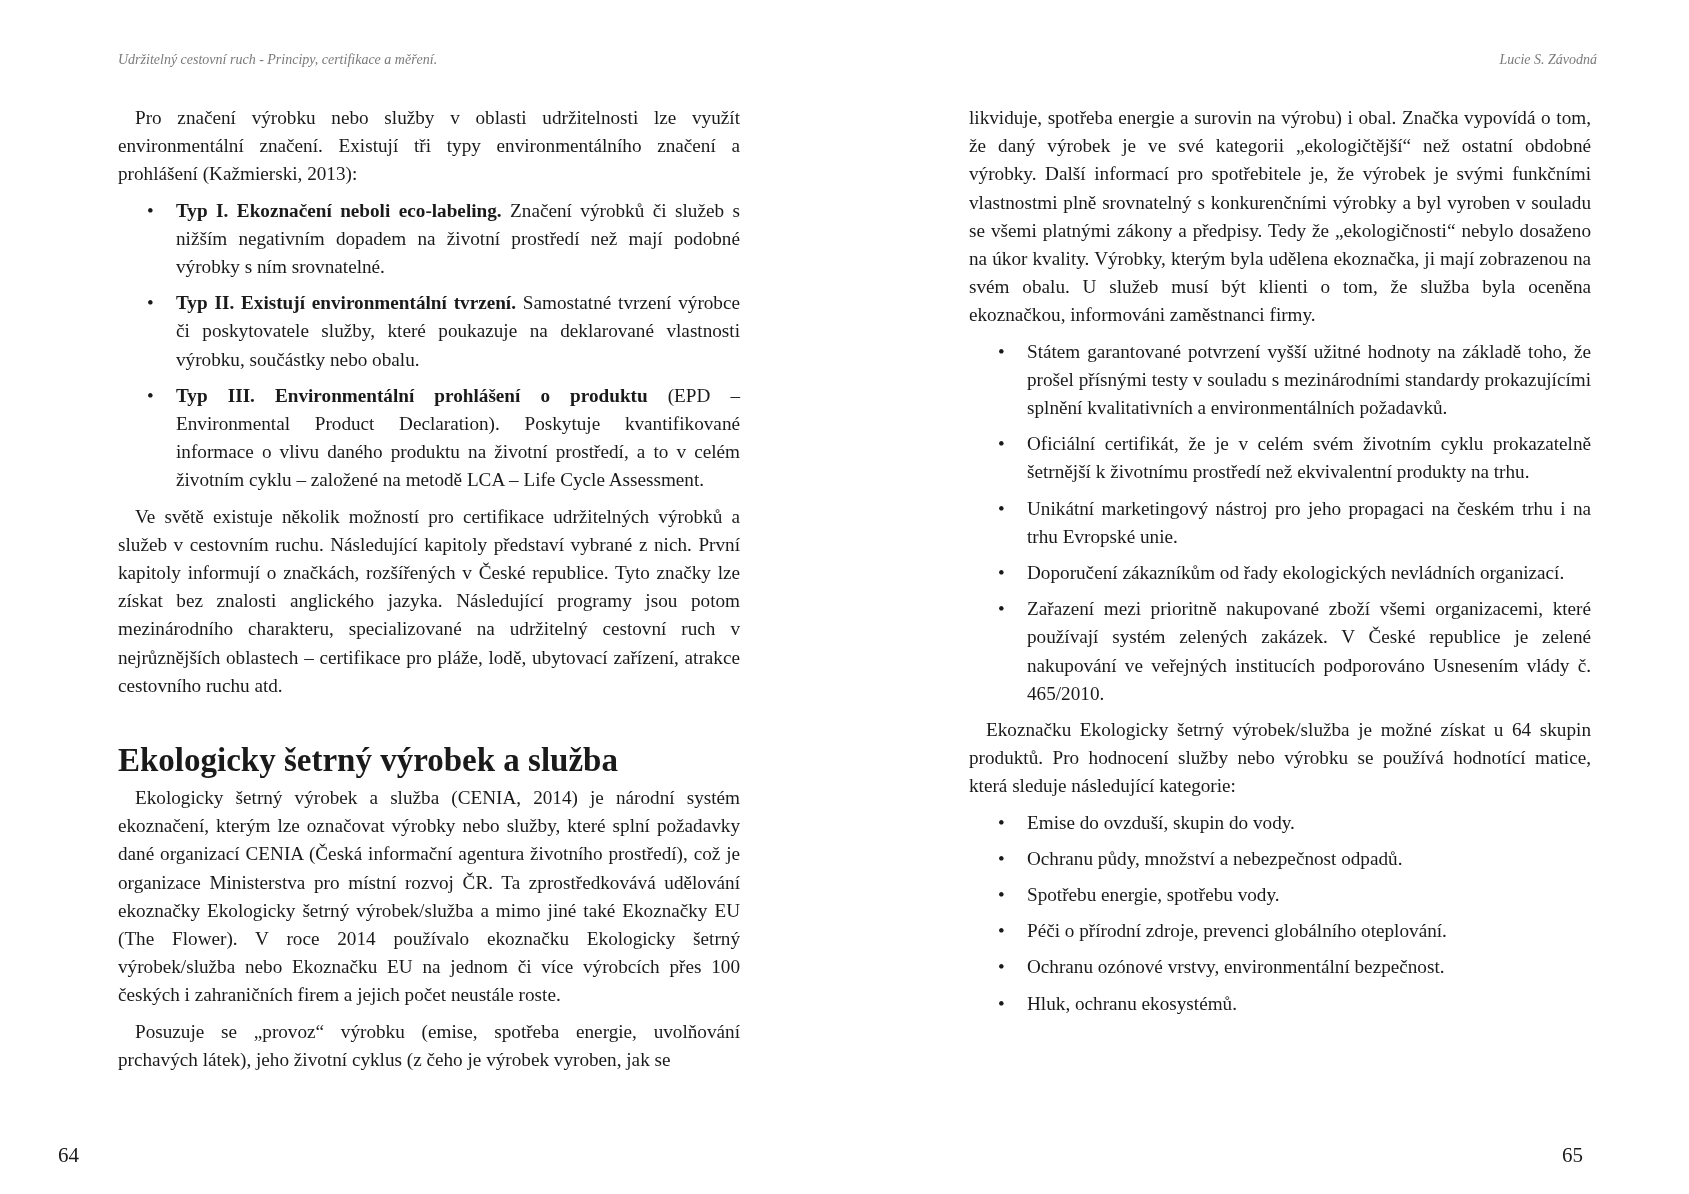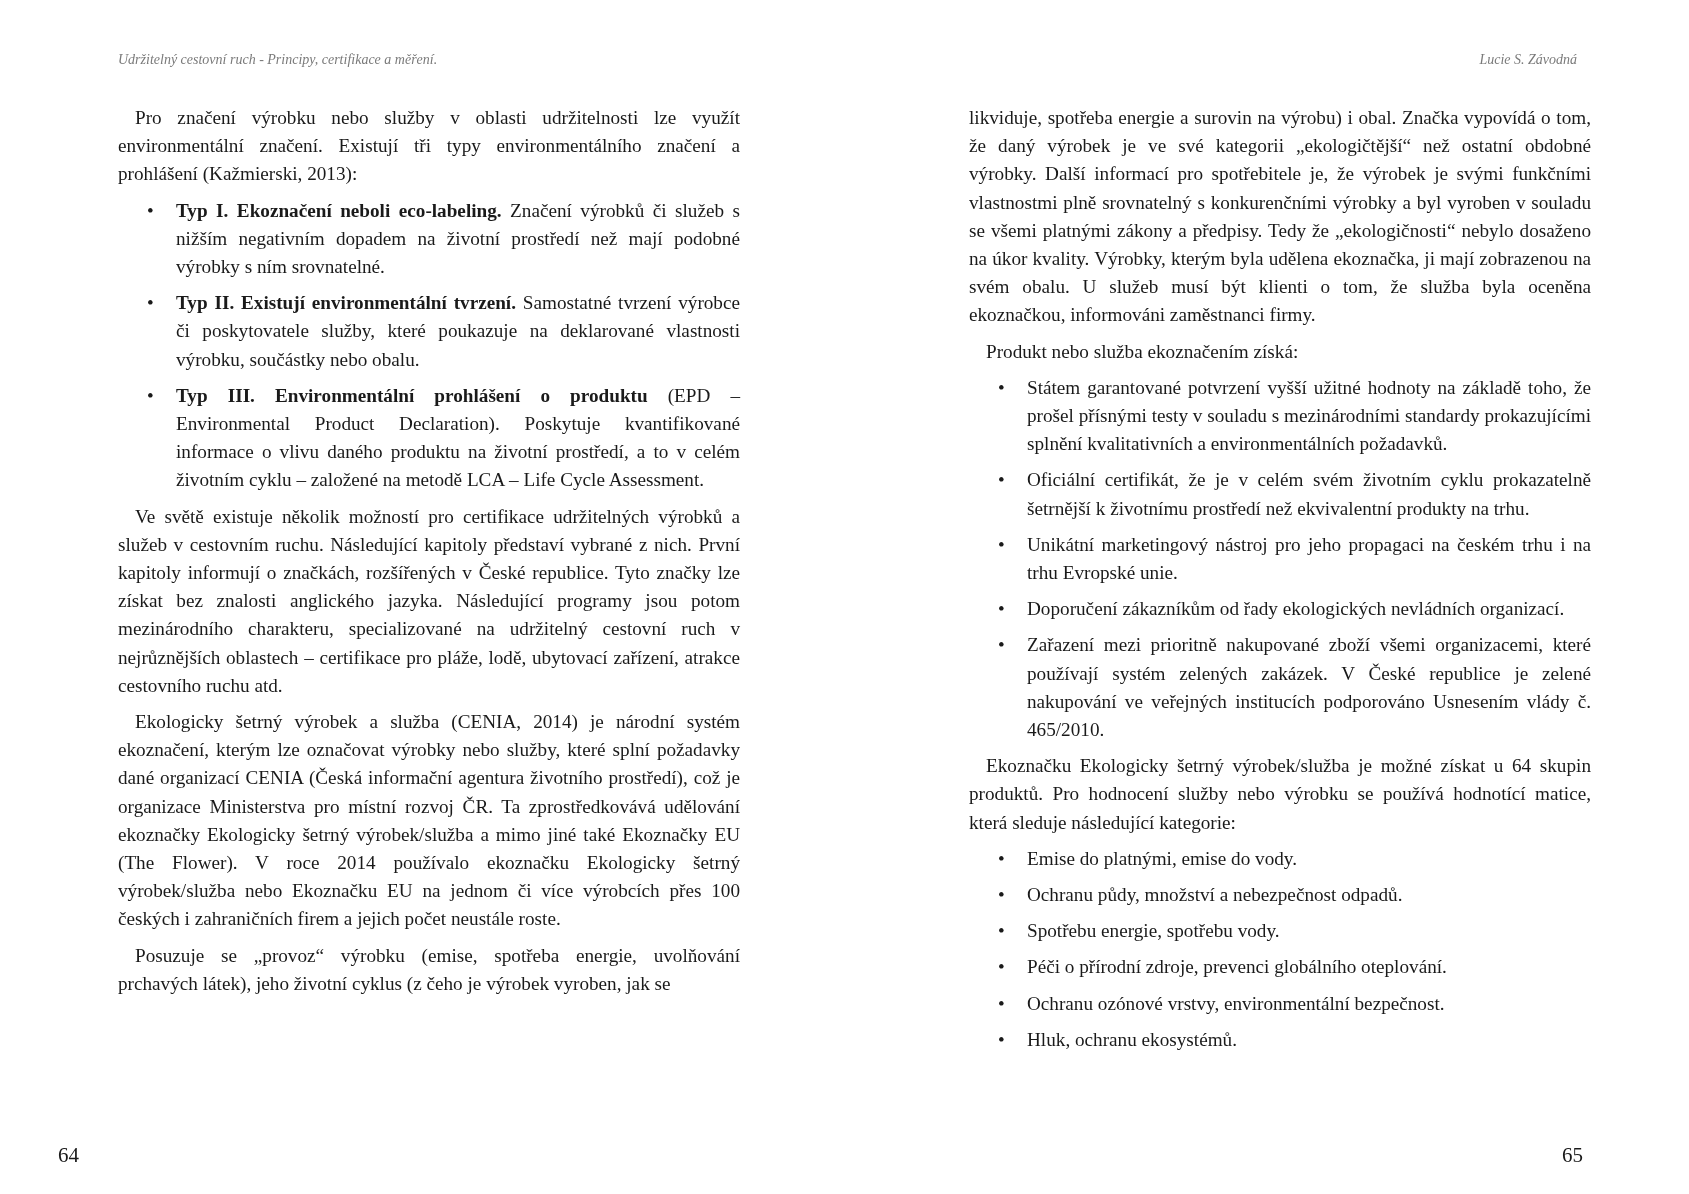--- a/index.html
+++ b/index.html
@@ -3,21 +3,21 @@
 <meta charset="utf-8">
 <style>
   html, body { margin:0; padding:0; background:#ffffff; }
   body { width:1689px; height:1194px; position:relative; overflow:hidden;
          font-family:"Liberation Serif", "DejaVu Serif", serif; color:#1a1a1a; }
   .page { position:absolute; top:0; height:1194px; }
   .page-left { left:0; width:844px; }
   .page-right { left:845px; width:844px; }
   .running-head { position:absolute; top:52px; font-style:italic; font-size:14px; color:#7a7a7a; }
   .page-left .running-head { left:118px; }
-  .page-right .running-head { right:112px;margin-left:12px; }
+  .page-right .running-head { right:92px;margin-left:12px; }
   .page-num { position:absolute; top:1143px; font-size:21px; color:#1a1a1a; }
   .page-left .page-num { left:58px; }
   .page-right .page-num { right:106px; }
   .content { position:absolute; top:104px; width:622px; font-size:19.2px; line-height:28.2px; text-align:justify; }
   .page-left .content { left:118px; }
   .page-right .content { left:124px; width:622px; }
   p { margin:0 0 8px 0; text-indent:17px; }
   p.noindent { text-indent:0; }
   ul { margin:0 0 8px 0; padding:0 0 0 58px; list-style:none; }
   ul li { position:relative; margin:0 0 8px 0; }
@@ -31,41 +31,41 @@
 <div class="page page-left">
   <div class="running-head">Udržitelný cestovní ruch - Principy, certifikace a měření.</div>
   <div class="content">
     <p>Pro značení výrobku nebo služby v oblasti udržitelnosti lze využít environmentální značení. Existují tři typy environmentálního značení a prohlášení (Kažmierski, 2013):</p>
     <ul>
       <li><span class="bullet">•</span><b>Typ I. Ekoznačení neboli eco-labeling.</b><span> Značení výrobků či služeb s nižším negativním dopadem na životní prostředí než mají podobné výrobky s ním srovnatelné.</span></li>
       <li><span class="bullet">•</span><b>Typ II. Existují environmentální tvrzení.</b><span> Samostatné tvrzení výrobce či poskytovatele služby, které poukazuje na deklarované vlastnosti výrobku, součástky nebo obalu.</span></li>
       <li><span class="bullet">•</span><b>Typ III. Environmentální prohlášení o produktu</b><span> (EPD – Environmental Product Declaration). Poskytuje kvantifikované informace o vlivu daného produktu na životní prostředí, a to v celém životním cyklu – založené na metodě LCA – Life Cycle Assessment.</span></li>
     </ul>
     <p>Ve světě existuje několik možností pro certifikace udržitelných výrobků a služeb v cestovním ruchu. Následující kapitoly představí vybrané z nich. První kapitoly informují o značkách, rozšířených v České republice. Tyto značky lze získat bez znalosti anglického jazyka. Následující programy jsou potom mezinárodního charakteru, specializované na udržitelný cestovní ruch v nejrůznějších oblastech – certifikace pro pláže, lodě, ubytovací zařízení, atrakce cestovního ruchu atd.</p>
+    <h2>Ekologicky šetrný výrobek a služba</h2>
     <p>Ekologicky šetrný výrobek a služba (CENIA, 2014) je národní systém ekoznačení, kterým lze označovat výrobky nebo služby, které splní požadavky dané organizací CENIA (Česká informační agentura životního prostředí), což je organizace Ministerstva pro místní rozvoj ČR. Ta zprostředkovává udělování ekoznačky Ekologicky šetrný výrobek/služba a mimo jiné také Ekoznačky EU (The Flower). V roce 2014 používalo ekoznačku Ekologicky šetrný výrobek/služba nebo Ekoznačku EU na jednom či více výrobcích přes 100 českých i zahraničních firem a jejich počet neustále roste.</p>
     <p>Posuzuje se „provoz“ výrobku (emise, spotřeba energie, uvolňování prchavých látek), jeho životní cyklus (z čeho je výrobek vyroben, jak se</p>
   </div>
   <div class="page-num">64</div>
 </div>
 
 <div class="page page-right">
   <div class="running-head">Lucie S. Závodná</div>
   <div class="content">
     <p class="noindent">likviduje, spotřeba energie a surovin na výrobu) i obal. Značka vypovídá o tom, že daný výrobek je ve své kategorii „ekologičtější“ než ostatní obdobné výrobky. Další informací pro spotřebitele je, že výrobek je svými funkčními vlastnostmi plně srovnatelný s konkurenčními výrobky a byl vyroben v souladu se všemi platnými zákony a předpisy. Tedy že „ekologičnosti“ nebylo dosaženo na úkor kvality. Výrobky, kterým byla udělena ekoznačka, ji mají zobrazenou na svém obalu.  U služeb musí být klienti o tom, že služba byla oceněna ekoznačkou, informováni zaměstnanci firmy.</p>
-    <p>Produkt nebo služba ekoznačením získá:</p>
     <ul>
       <li><span class="bullet">•</span><span>Státem garantované potvrzení vyšší užitné hodnoty na základě toho, že prošel přísnými testy v souladu s mezinárodními standardy prokazujícími splnění kvalitativních a environmentálních požadavků.</span></li>
       <li><span class="bullet">•</span><span>Oficiální certifikát, že je v celém svém životním cyklu prokazatelně šetrnější k životnímu prostředí než ekvivalentní produkty na trhu.</span></li>
       <li><span class="bullet">•</span><span>Unikátní marketingový nástroj pro jeho propagaci na českém trhu i na trhu Evropské unie.</span></li>
       <li><span class="bullet">•</span><span>Doporučení zákazníkům od řady ekologických nevládních organizací.</span></li>
       <li><span class="bullet">•</span><span>Zařazení mezi prioritně nakupované zboží všemi organizacemi, které používají systém zelených zakázek. V České republice je zelené nakupování ve veřejných institucích podporováno Usnesením vlády č. 465/2010.</span></li>
     </ul>
     <p>Ekoznačku Ekologicky šetrný výrobek/služba je možné získat u 64 skupin produktů. Pro hodnocení služby nebo výrobku se používá hodnotící matice, která sleduje následující kategorie:</p>
     <ul style="text-align:left;">
-      <li><span class="bullet">•</span><span>Emise do platnými, emise do vody.</span></li>
+      <li><span class="bullet">•</span><span>Emise do ovzduší, skupin do vody.</span></li>
       <li><span class="bullet">•</span><span>Ochranu půdy, množství a nebezpečnost odpadů.</span></li>
       <li><span class="bullet">•</span><span>Spotřebu energie, spotřebu vody.</span></li>
       <li><span class="bullet">•</span><span>Péči o přírodní zdroje, prevenci globálního oteplování.</span></li>
       <li><span class="bullet">•</span><span>Ochranu ozónové vrstvy, environmentální bezpečnost.</span></li>
       <li><span class="bullet">•</span><span>Hluk, ochranu ekosystémů.</span></li>
     </ul>
   </div>
   <div class="page-num">65</div>
 </div>
 

